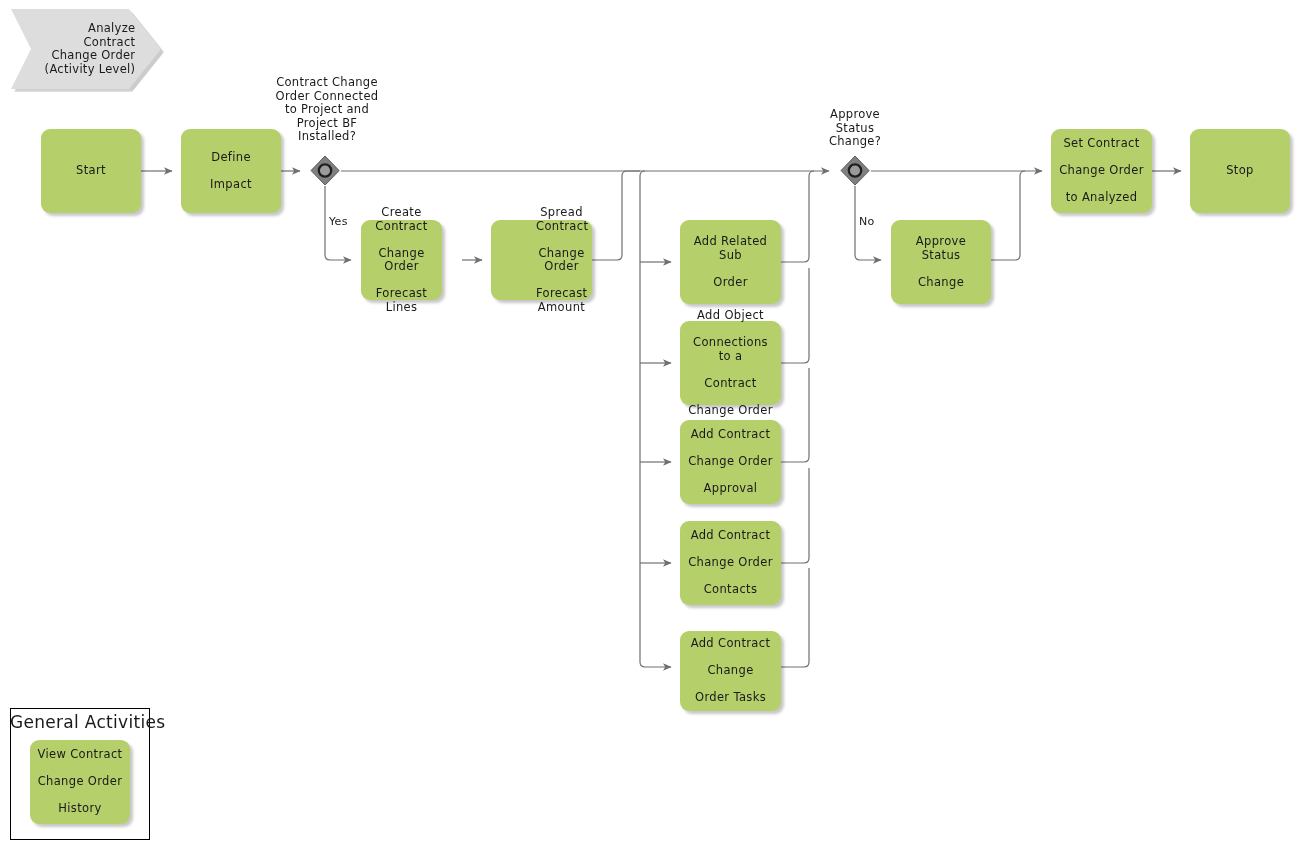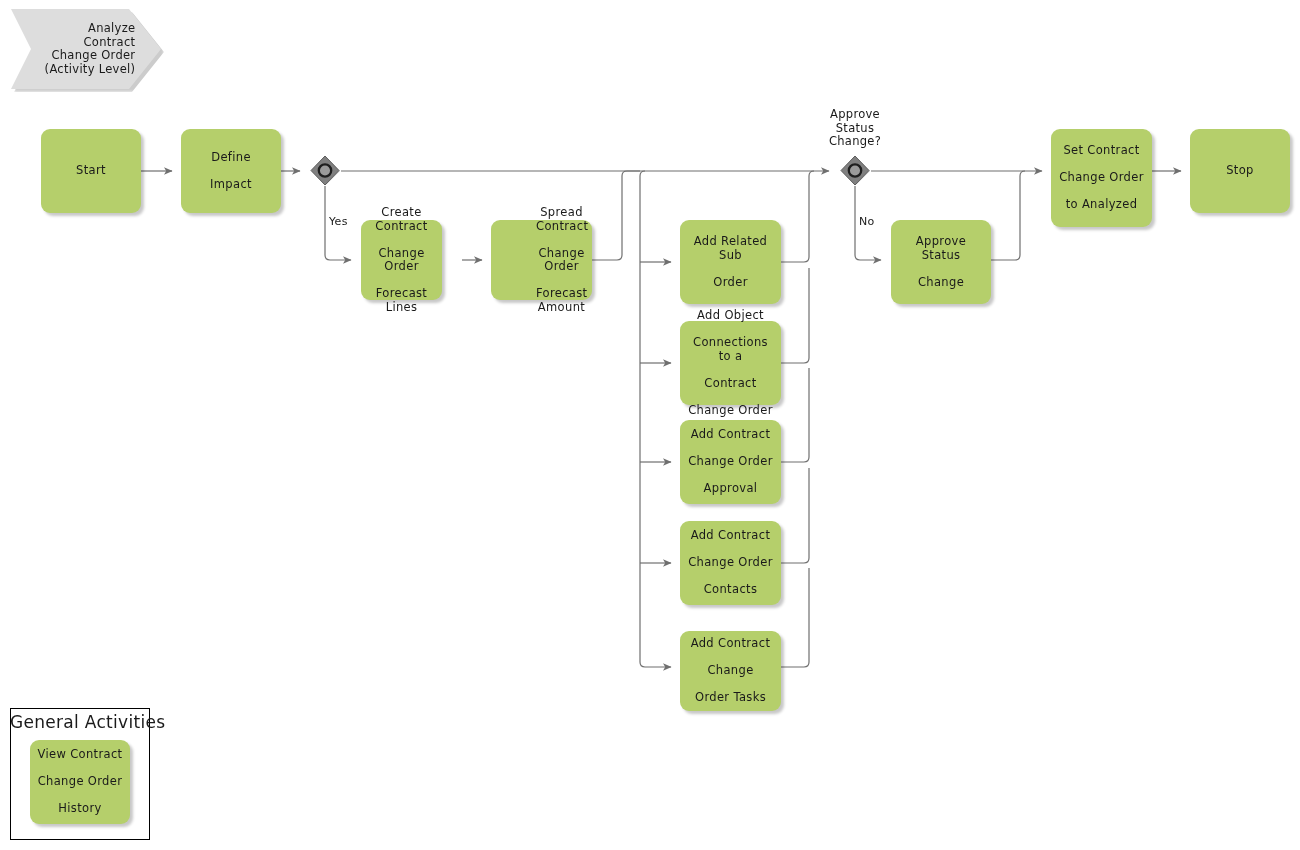--- a/index.html
+++ b/index.html
@@ -158,20 +158,27 @@
   <div class="banner-shadow" style="left:14px; top:12px; width:150px; height:80px;"></div>
   <div class="banner" style="left:11px; top:9px; width:150px; height:80px;">
     <span>
       <span>Analyze</span><br>
       <span>Contract</span><br>
       <span>Change Order</span><br>
       <span>(Activity Level)</span>
     </span>
   </div>
 
+  <div class="node-caption" style="left:257px; top:76px; width:140px;">
+    <span>Contract Change</span><br>
+    <span>Order Connected</span><br>
+    <span>to Project and</span><br>
+    <span>Project BF</span><br>
+    <span>Installed?</span>
+  </div>
   <div class="diamond" style="left:309px; top:155px;">
     <svg width="32" height="32" viewBox="0 0 32 32">
       <polygon points="17.5,2.5 31,16 17.5,29.5 4,16" fill="rgba(0,0,0,0.18)"></polygon>
       <polygon points="16,1 30,15.5 16,30 2,15.5" fill="#808080" stroke="#5d5d5d" stroke-width="1"></polygon>
       <circle cx="16" cy="15.5" r="6.2" fill="#9a9a9a" stroke="#1f1f1f" stroke-width="2.3"></circle>
     </svg>
   </div>
   <div class="edge-label" style="left:329px; top:189px;">Yes</div>
 
   <div class="node-caption" style="left:790px; top:108px; width:130px;">
@@ -257,21 +264,21 @@
     </span>
   </div>
 
   <div class="node" style="left:891px; top:220px; width:100px; height:84px;">
     <span>
       <span>Approve Status</span><br>
       <span>Change</span>
     </span>
   </div>
 
-  <div class="node" style="left:1051px; top:129px; width:101px; height:98px;">
+  <div class="node" style="left:1051px; top:129px; width:101px; height:84px;">
     <span>
       <span>Set Contract</span><br>
       <span>Change Order</span><br>
       <span>to Analyzed</span>
     </span>
   </div>
 
   <div class="node" style="left:1190px; top:129px; width:100px; height:84px;">
     <span>
         <span>Stop</span>

